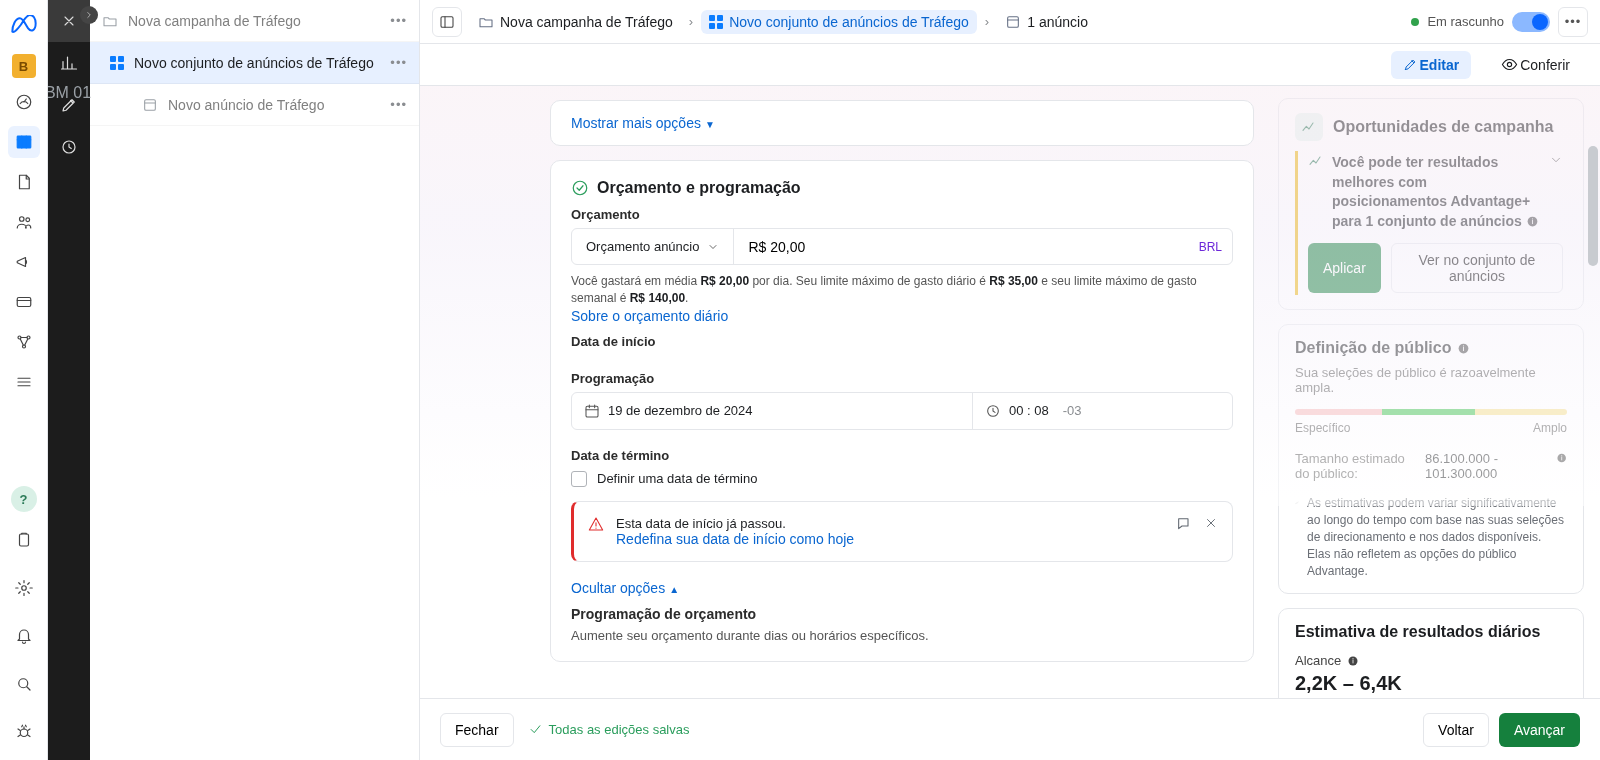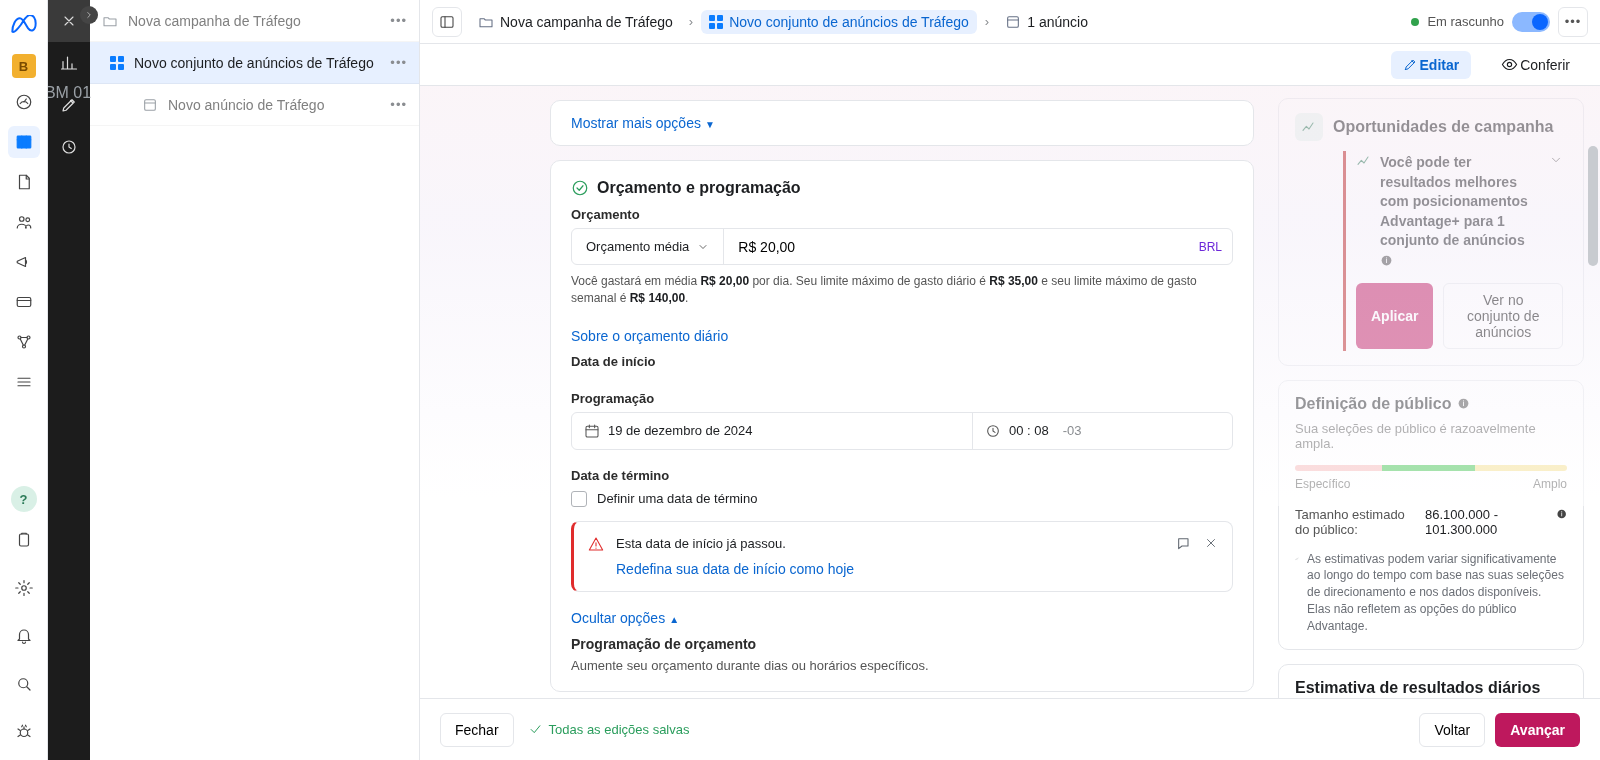--- a/index.html
+++ b/index.html
@@ -101,25 +101,25 @@
   .cb{width:16px;height:16px;border:1px solid #b0b3b8;border-radius:3px;}
 
   .warn{display:flex;gap:12px;border:1px solid var(--line);border-left:3px solid #e02c2c;border-radius:8px;padding:14px 14px;margin-top:14px;}
   .warn .msg{flex:1;}
   .warn .ico-a{color:#e02c2c;}
   .warn .actions{display:flex;gap:12px;color:#606770;}
 
   .right .panel{background:#fff;border:1px solid var(--line);border-radius:10px;padding:14px 16px;margin-bottom:14px;}
   .opp-head{display:flex;align-items:center;gap:10px;font-size:16px;font-weight:700;}
   .opp-ic{width:28px;height:28px;border-radius:6px;background:#e6f4ef;display:flex;align-items:center;justify-content:center;color:#2a7a57;}
-  .opp-item{border-left:3px solid #b91c1c;margin-top:10px;padding:2px 4px 2px 10px;margin-left:48px;}
+  .opp-item{border-left:3px solid #eab308;margin-top:10px;padding:2px 4px 2px 10px;}
   .opp-item .row1{display:flex;align-items:flex-start;gap:8px;font-size:14px;}
   .opp-item .row1 .t{flex:1;font-weight:600;line-height:1.4;}
   .btn{border-radius:6px;padding:8px 14px;font-size:14px;cursor:pointer;border:1px solid transparent;}
-  .btn.primary{background:#be185d;color:#fff;font-weight:700;}
+  .btn.primary{background:#15803d;color:#fff;font-weight:400;}
   .btn.secondary{background:#fff;border-color:var(--line);}
   .opp-actions{display:flex;gap:10px;margin-top:12px;}
 
   .aud-title{font-size:16px;font-weight:700;display:flex;align-items:center;gap:6px;}
   .aud-sub{font-size:13px;color:#555;margin-top:8px;}
   .meter{height:6px;border-radius:3px;background:linear-gradient(90deg,#f5b5b5 0 32%,#3ac24a 32% 66%,#f4dd8a 66% 100%);margin-top:14px;}
   .meter-lbl{display:flex;justify-content:space-between;font-size:12px;color:#555;margin-top:6px;}
   .kv{display:flex;justify-content:space-between;align-items:flex-start;margin-top:16px;font-size:13px;gap:10px;}
   .kv .k{color:#555;max-width:120px;}
   .note{display:flex;gap:8px;color:#6b6f76;font-size:12px;margin-top:14px;line-height:1.4;}
@@ -359,34 +359,34 @@
           <svg width="18" height="18" viewBox="0 0 24 24" stroke="#2a9d5c">
               <circle cx="12" cy="12" r="9"></circle>
               <path d="M8 12l3 3 5-6"></path>
             </svg>
           <span>Orçamento e programação</span>
         </div>
 
         <div class="label">Orçamento</div>
         <div class="budget-row">
           <div class="sel-btn">
-            <span>Orçamento média</span>
+            <span>Orçamento anúncio</span>
             <svg width="12" height="12" viewBox="0 0 24 24" stroke="#444">
                 <path d="M6 9l6 6 6-6"></path>
               </svg>
           </div>
           <div class="amount">
               <input value="R$ 20,00" style="">
             </div>
           <div class="cur">BRL</div>
         </div>
         <div class="mini">
           <span>Você gastará em média </span><b>R$ 20,00</b><span> por dia. Seu limite máximo de gasto diário é </span><b>R$ 35,00</b><span> e seu limite máximo de gasto semanal é </span><b>R$ 140,00</b>.
         </div>
-        <div style="margin-top:20px"><span class="link">Sobre o orçamento diário</span></div>
+        <div style="margin-top:0"><span class="link">Sobre o orçamento diário</span></div>
 
         <div class="label">Data de início</div>
         <div class="label" style="margin-top:22px">Programação</div>
         <div class="dt-row">
           <div class="dt-cell">
             <svg width="16" height="16" viewBox="0 0 24 24" stroke="#555">
                 <rect x="3" y="5" width="18" height="16" rx="2"></rect>
                 <path d="M3 10h18M8 3v4M16 3v4"></path>
               </svg>
             <span>19 de dezembro de 2024</span>
@@ -406,21 +406,21 @@
           <div class="cb"></div>
           <span>Definir uma data de término</span>
         </div>
 
         <div class="warn">
           <span class="ico-a"><svg width="16" height="16" viewBox="0 0 24 24" stroke="#e02c2c">
                 <path d="M12 3l10 18H2L12 3zM12 10v5M12 18v.5"></path>
               </svg></span>
           <div class="msg">
             <div>Esta data de início já passou.</div>
-            <div style="margin-top:10px"><span class="link">Redefina sua data de início como hoje</span></div>
+            <div style=""><span class="link">Redefina sua data de início como hoje</span></div>
           </div>
           <div class="actions">
             <span><svg width="16" height="16" viewBox="0 0 24 24" stroke="#606770">
                   <path d="M4 4h14v11H9l-5 4V4z"></path>
                 </svg></span>
             <span><svg width="14" height="14" viewBox="0 0 24 24" stroke="#606770">
                   <path d="M6 6l12 12M18 6L6 18"></path>
                 </svg></span>
           </div>
         </div>

